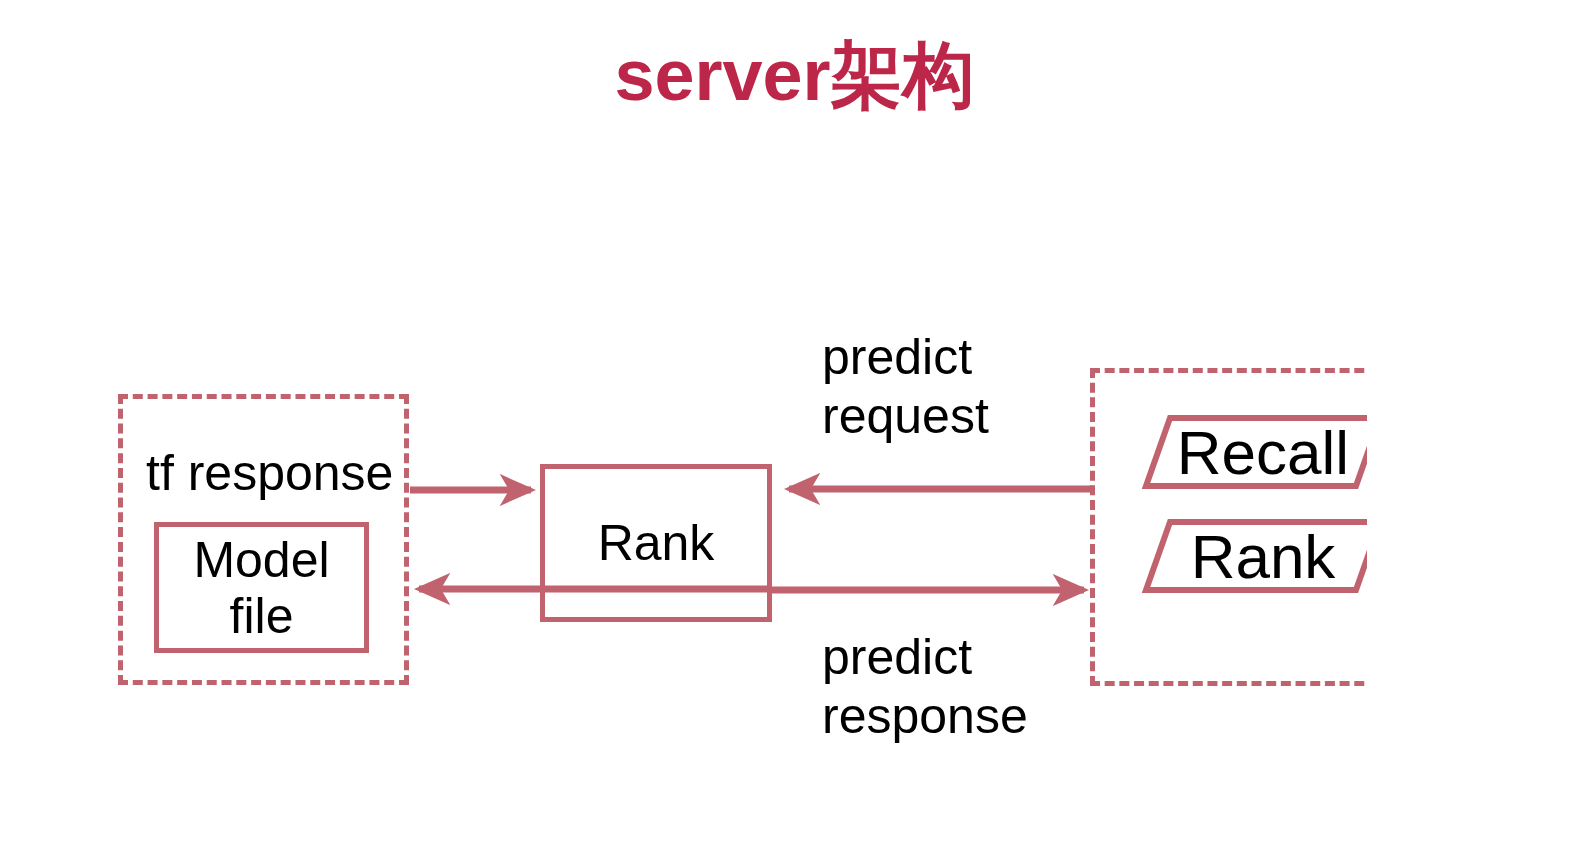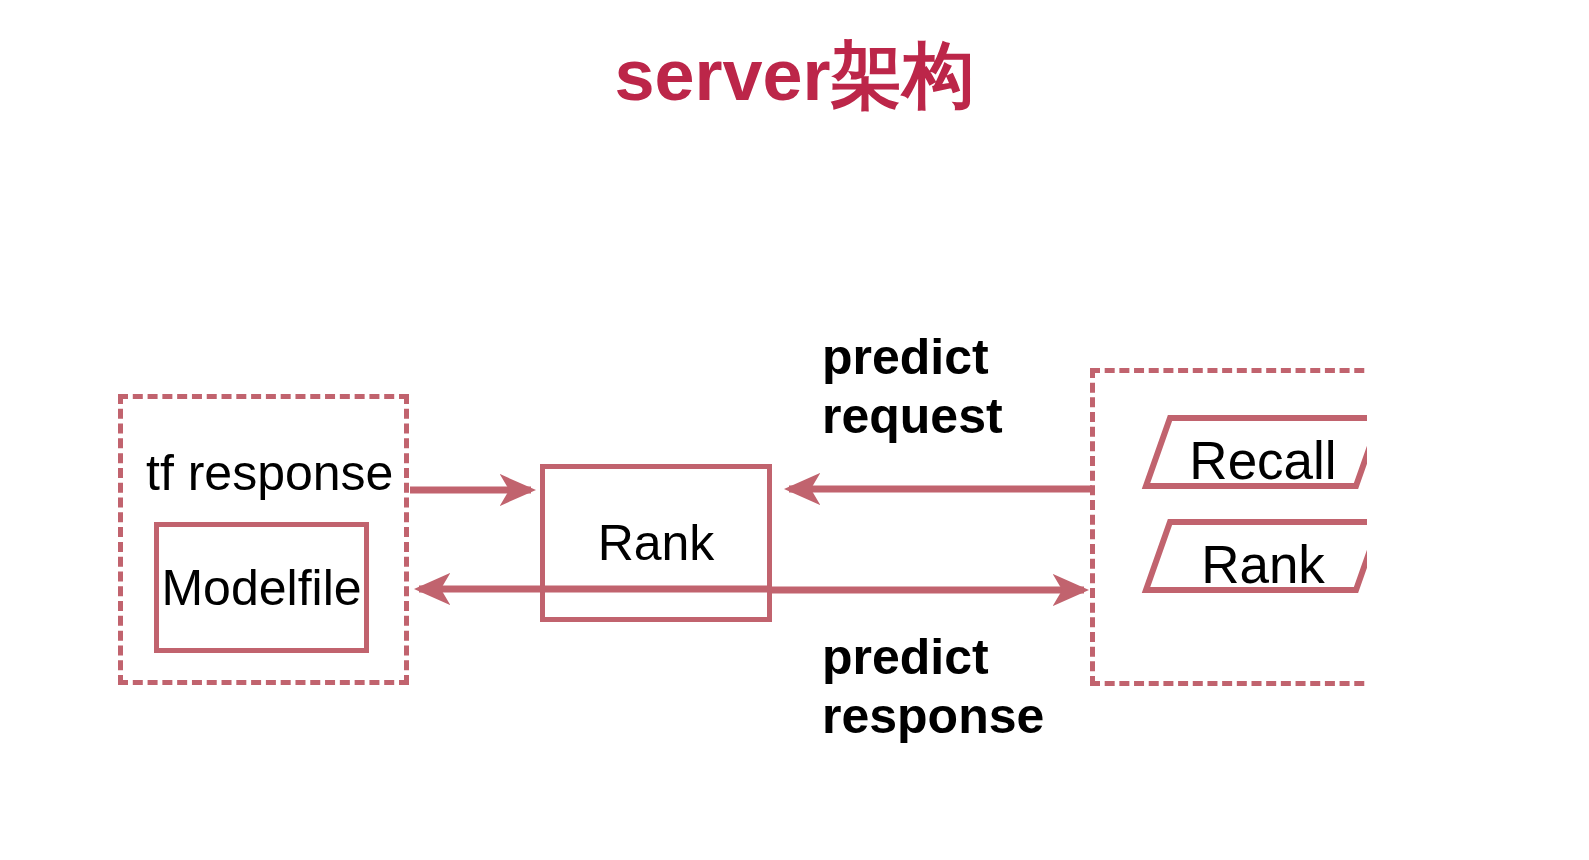--- a/index.html
+++ b/index.html
@@ -69,21 +69,21 @@
     color: #000000;
     text-align: left;
     white-space: nowrap;
   }
   #model-file-box {
     left: 154px;
     top: 522px;
     width: 215px;
     height: 131px;
     font-size: 50px;
-    flex-direction: row;
+    flex-direction: column;
   }
   #rank-server-box {
     left: 540px;
     top: 464px;
     width: 232px;
     height: 158px;
     font-size: 50px;
     flex-direction: column;
   }
   #backend-box {
@@ -103,27 +103,27 @@
     position: absolute;
     left: 0;
     top: 0;
     width: 242px;
     height: 76px;
     overflow: visible;
   }
   .parallelogram .plabel {
     position: absolute;
     left: 0;
-    top: 8px;
+    top: 0;
     width: 242px;
     height: 76px;
     display: flex;
     align-items: center;
     justify-content: center;
-    font-size: 53px;
+    font-size: 62px;
     color: #000000;
     z-index: 2;
   }
   #recall-shape { left: 1142px; top: 414px; }
   #rank-shape   { left: 1142px; top: 518px; }
 
   
   #arrow-layer {
     position: absolute;
     left: 0;
@@ -134,21 +134,20 @@
   }
 
   
   .edge-label {
     position: absolute;
     font-size: 50px;
     color: #000000;
     line-height: 1.18;
     white-space: pre-line;
     text-align: left;
-    font-weight: bold;
   }
   #predict-request-label {
     left: 822px;
     top: 328px;
     width: 260px;
   }
   #predict-response-label {
     left: 822px;
     top: 628px;
     width: 280px;

